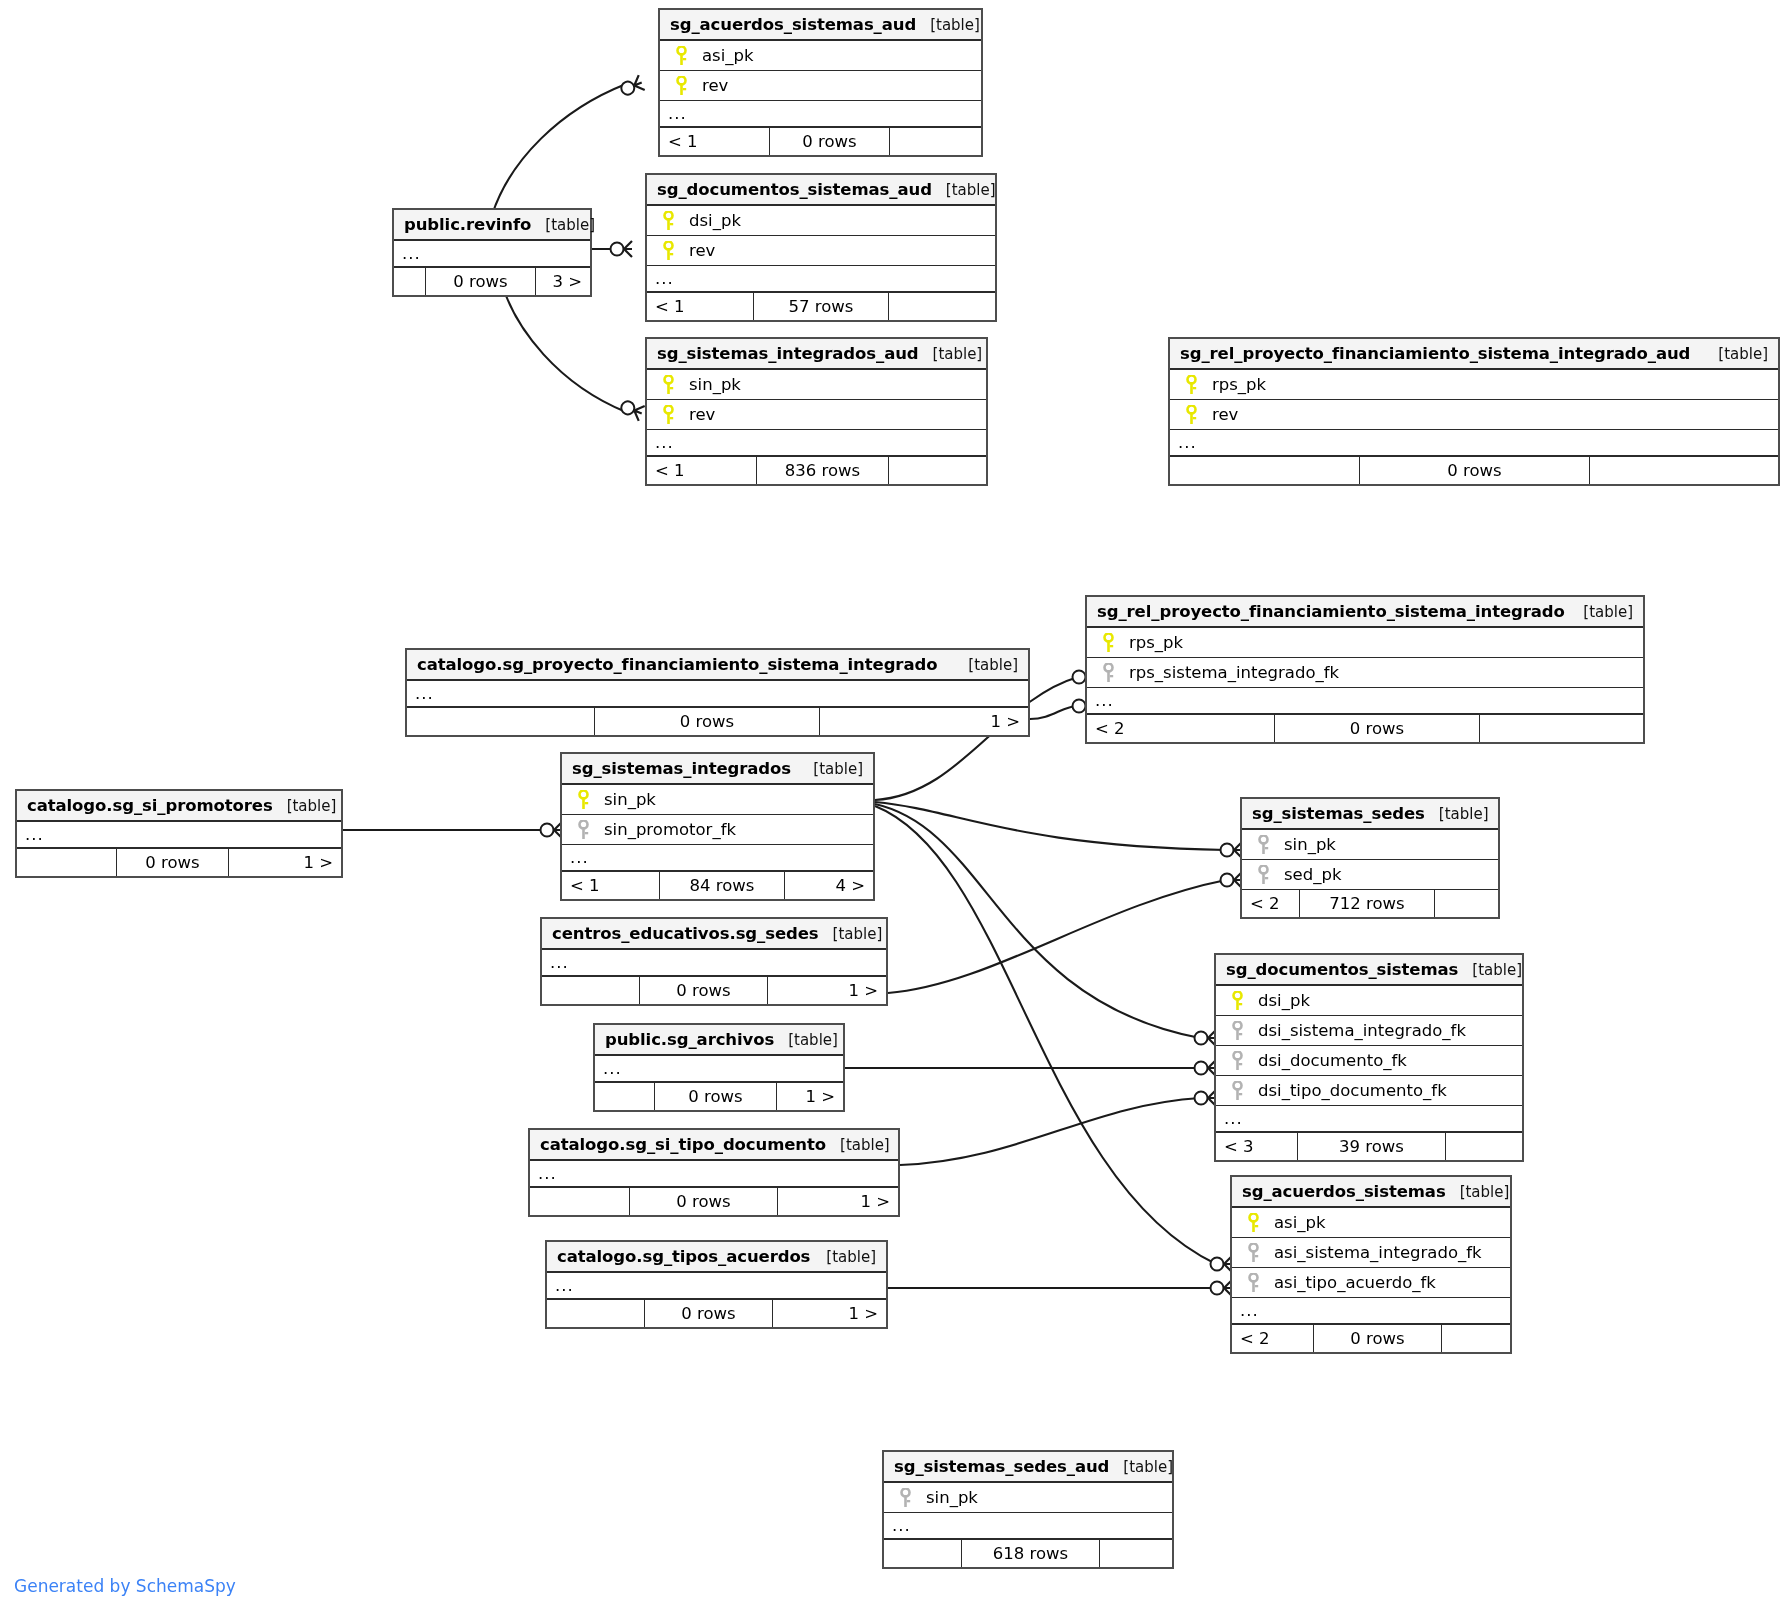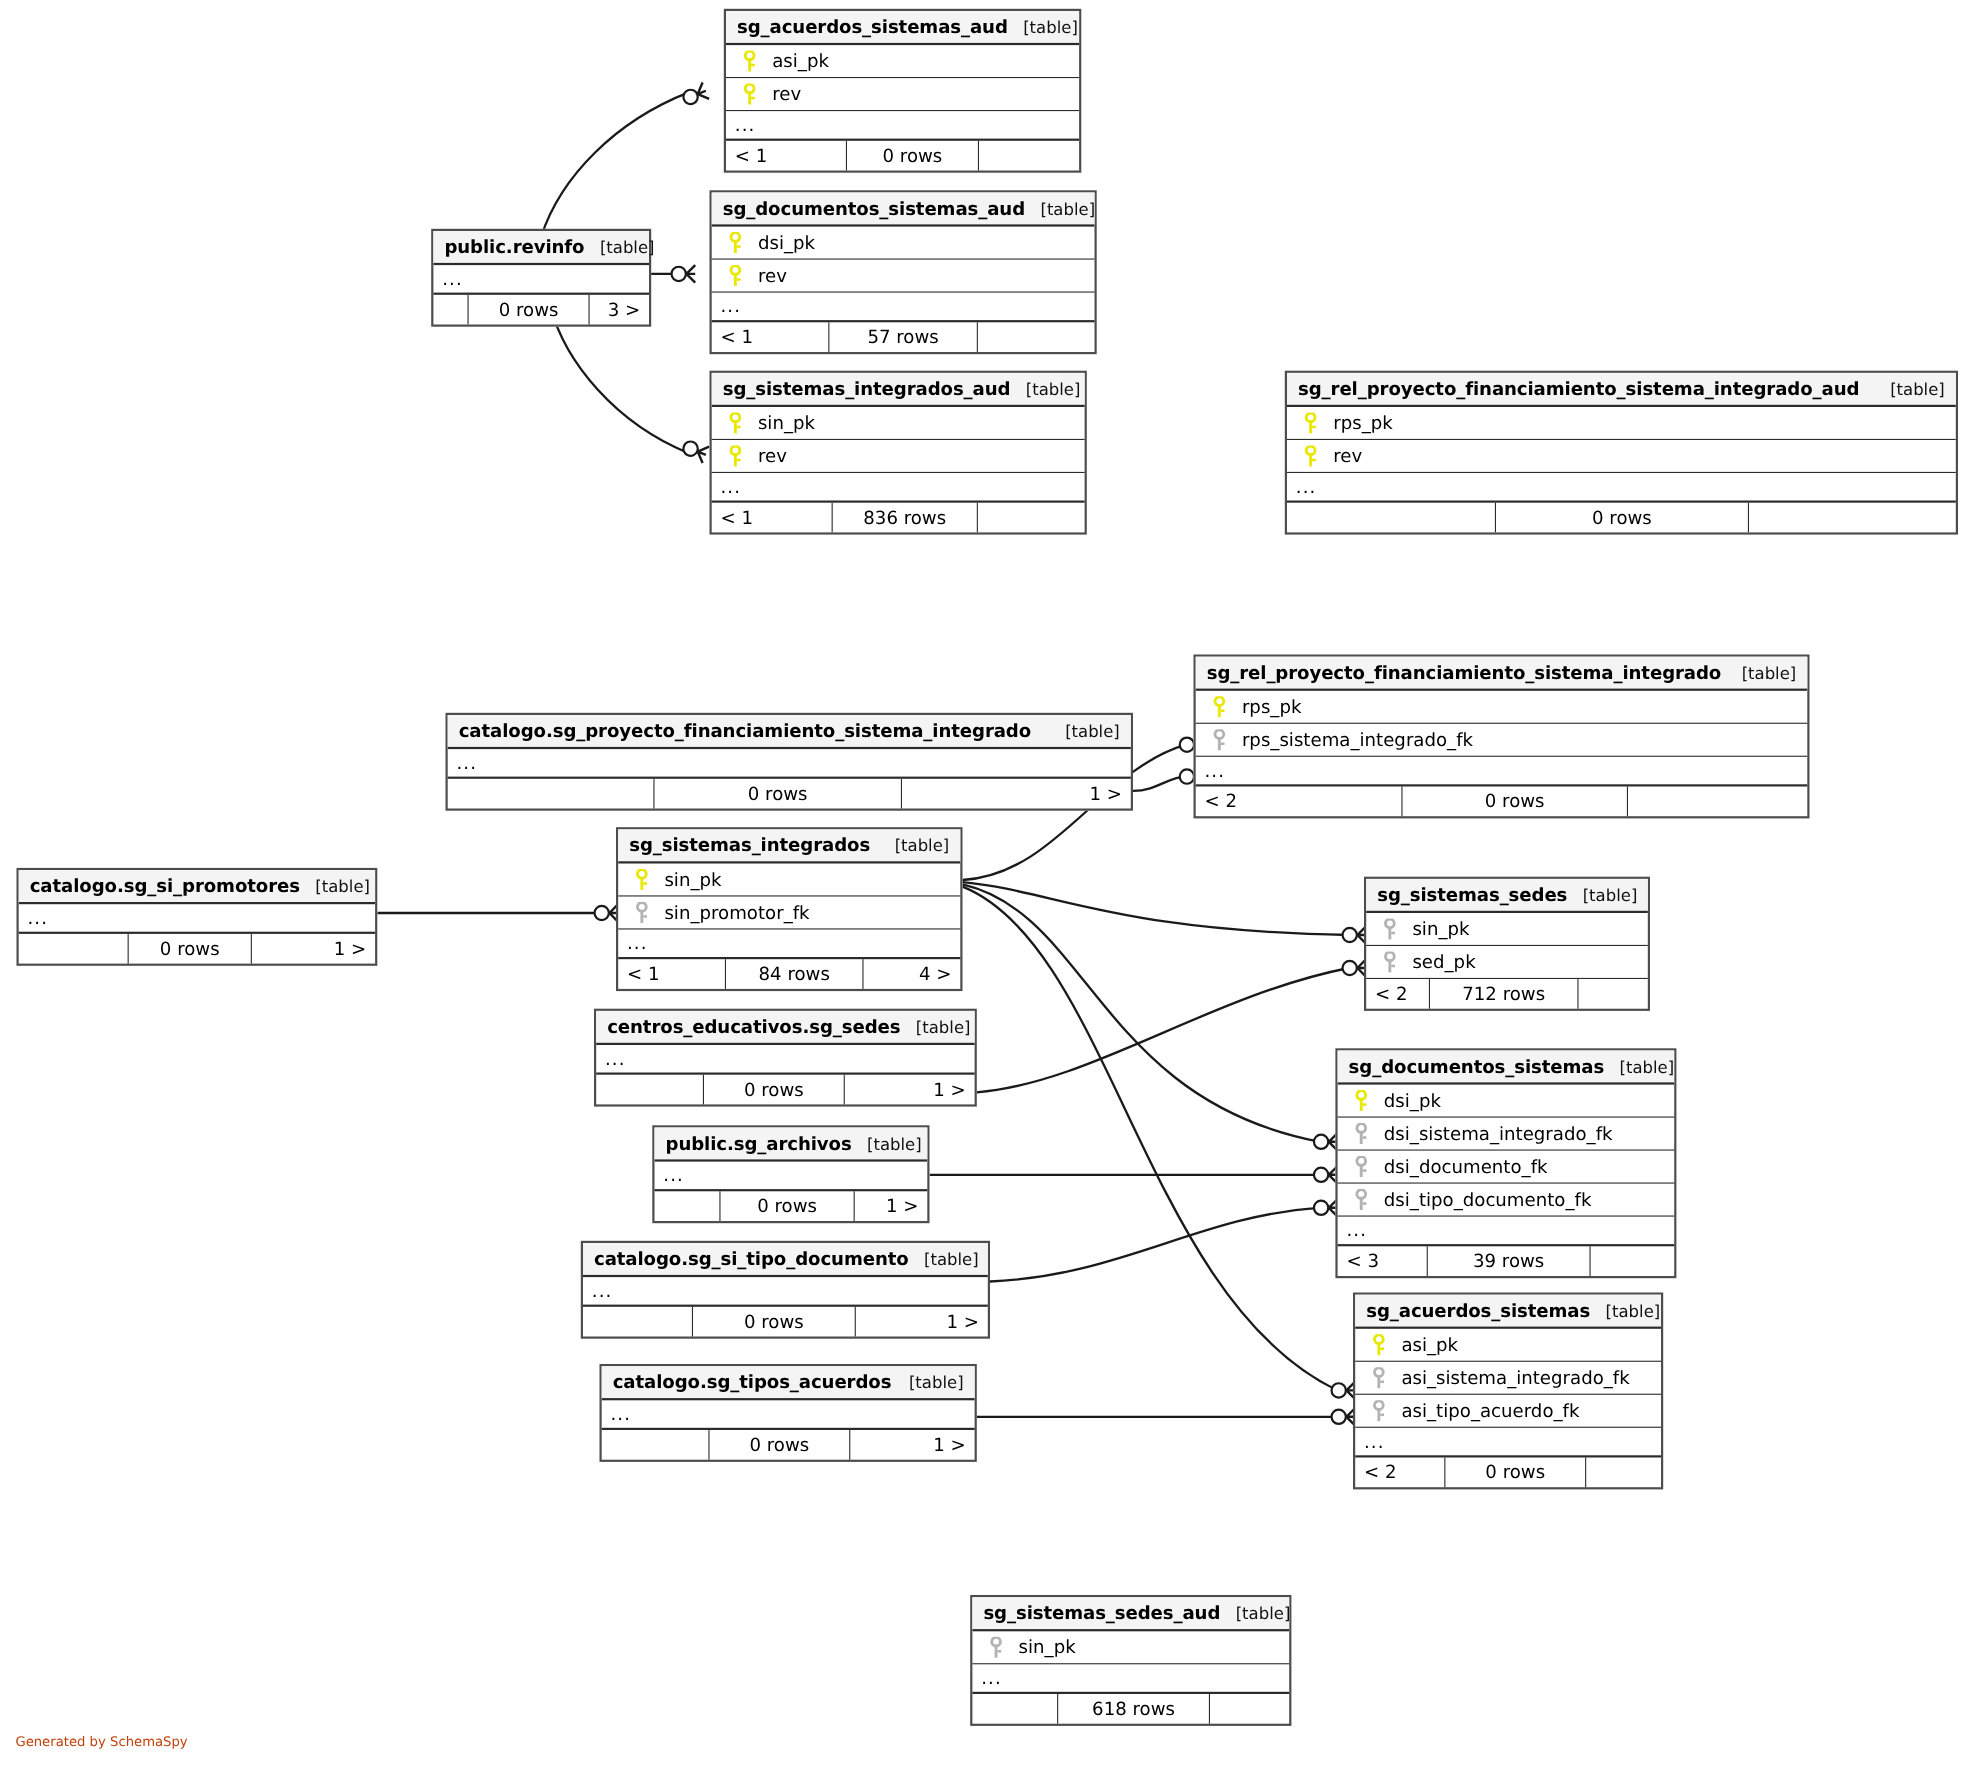--- a/index.html
+++ b/index.html
@@ -109,22 +109,22 @@
   .f-mid  { justify-content: center; }
   .f-right{ justify-content: flex-end; padding-right: 8px; }
 
   
   .keyicon { display:block; }
 
   .credit {
     position: absolute;
     left: 14px;
     top: 1576px;
-    font-size: 12px;
-    color: #c2410c;
+    font-size: 17px;
+    color: #3b82f6;
     z-index: 6;
     white-space: nowrap;
   }
 </style>
 </head>
 <body>
 
 <div id="canvas">
 
   <svg id="edges" viewBox="0 0 1788 1609" width="1788" height="1609">

